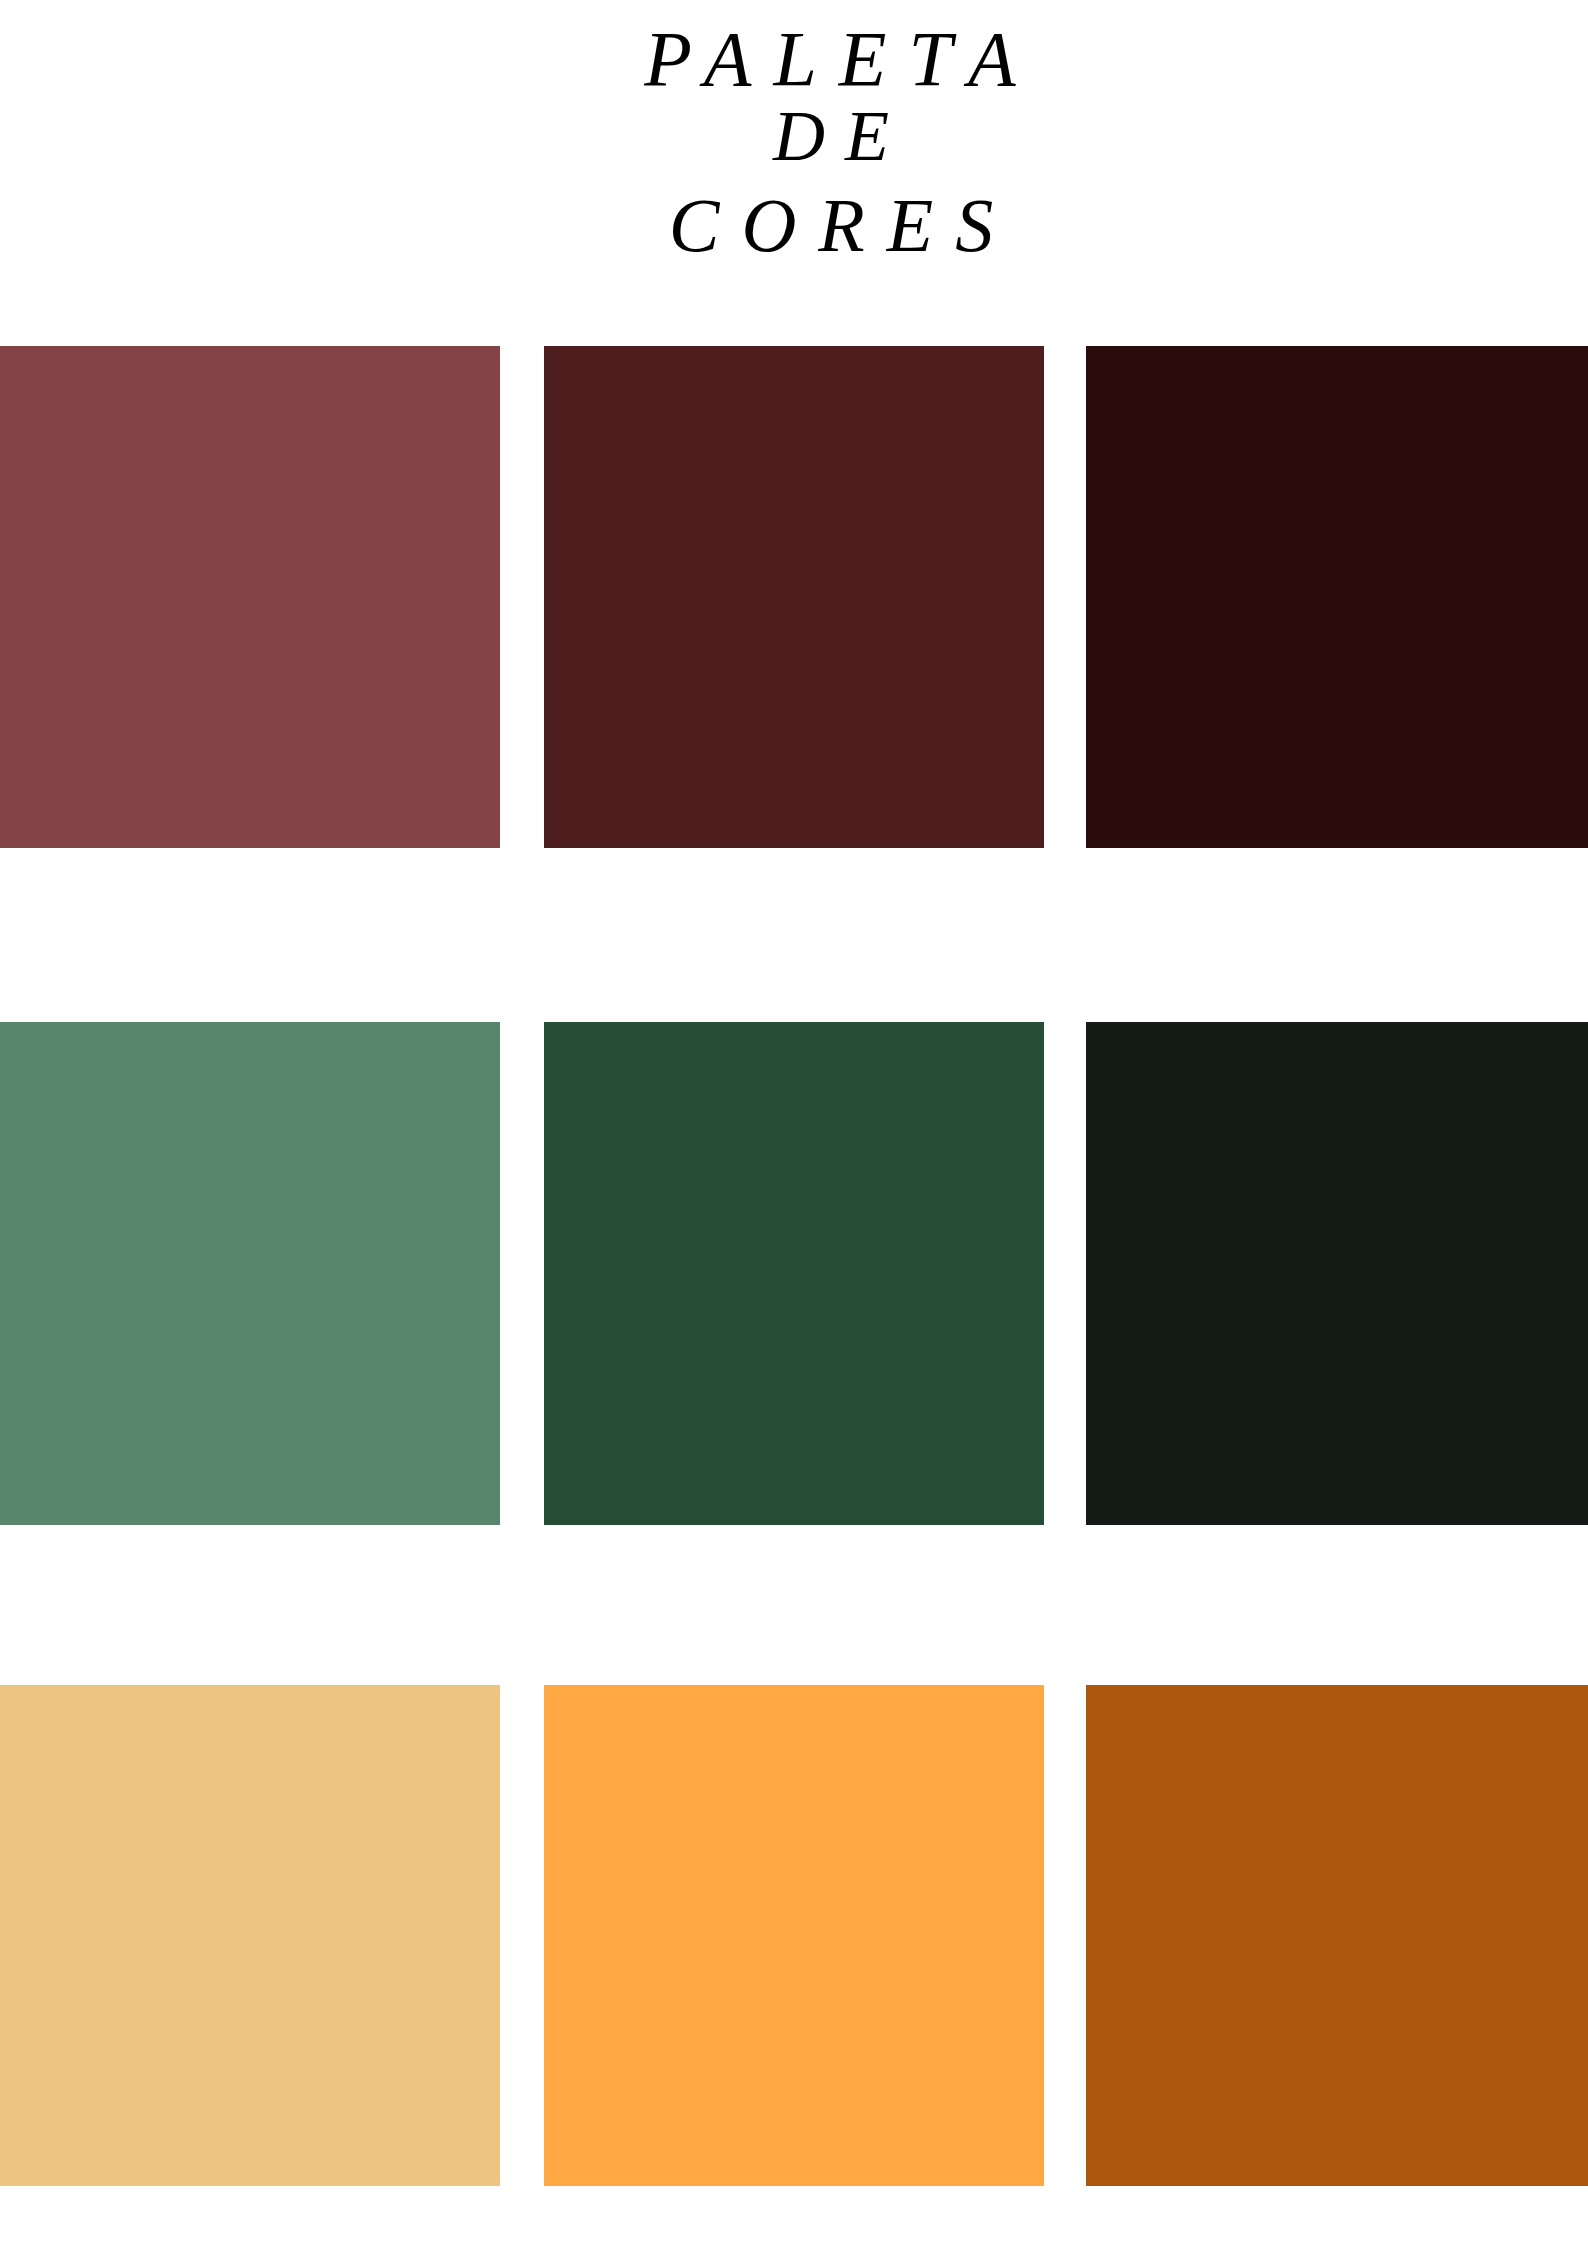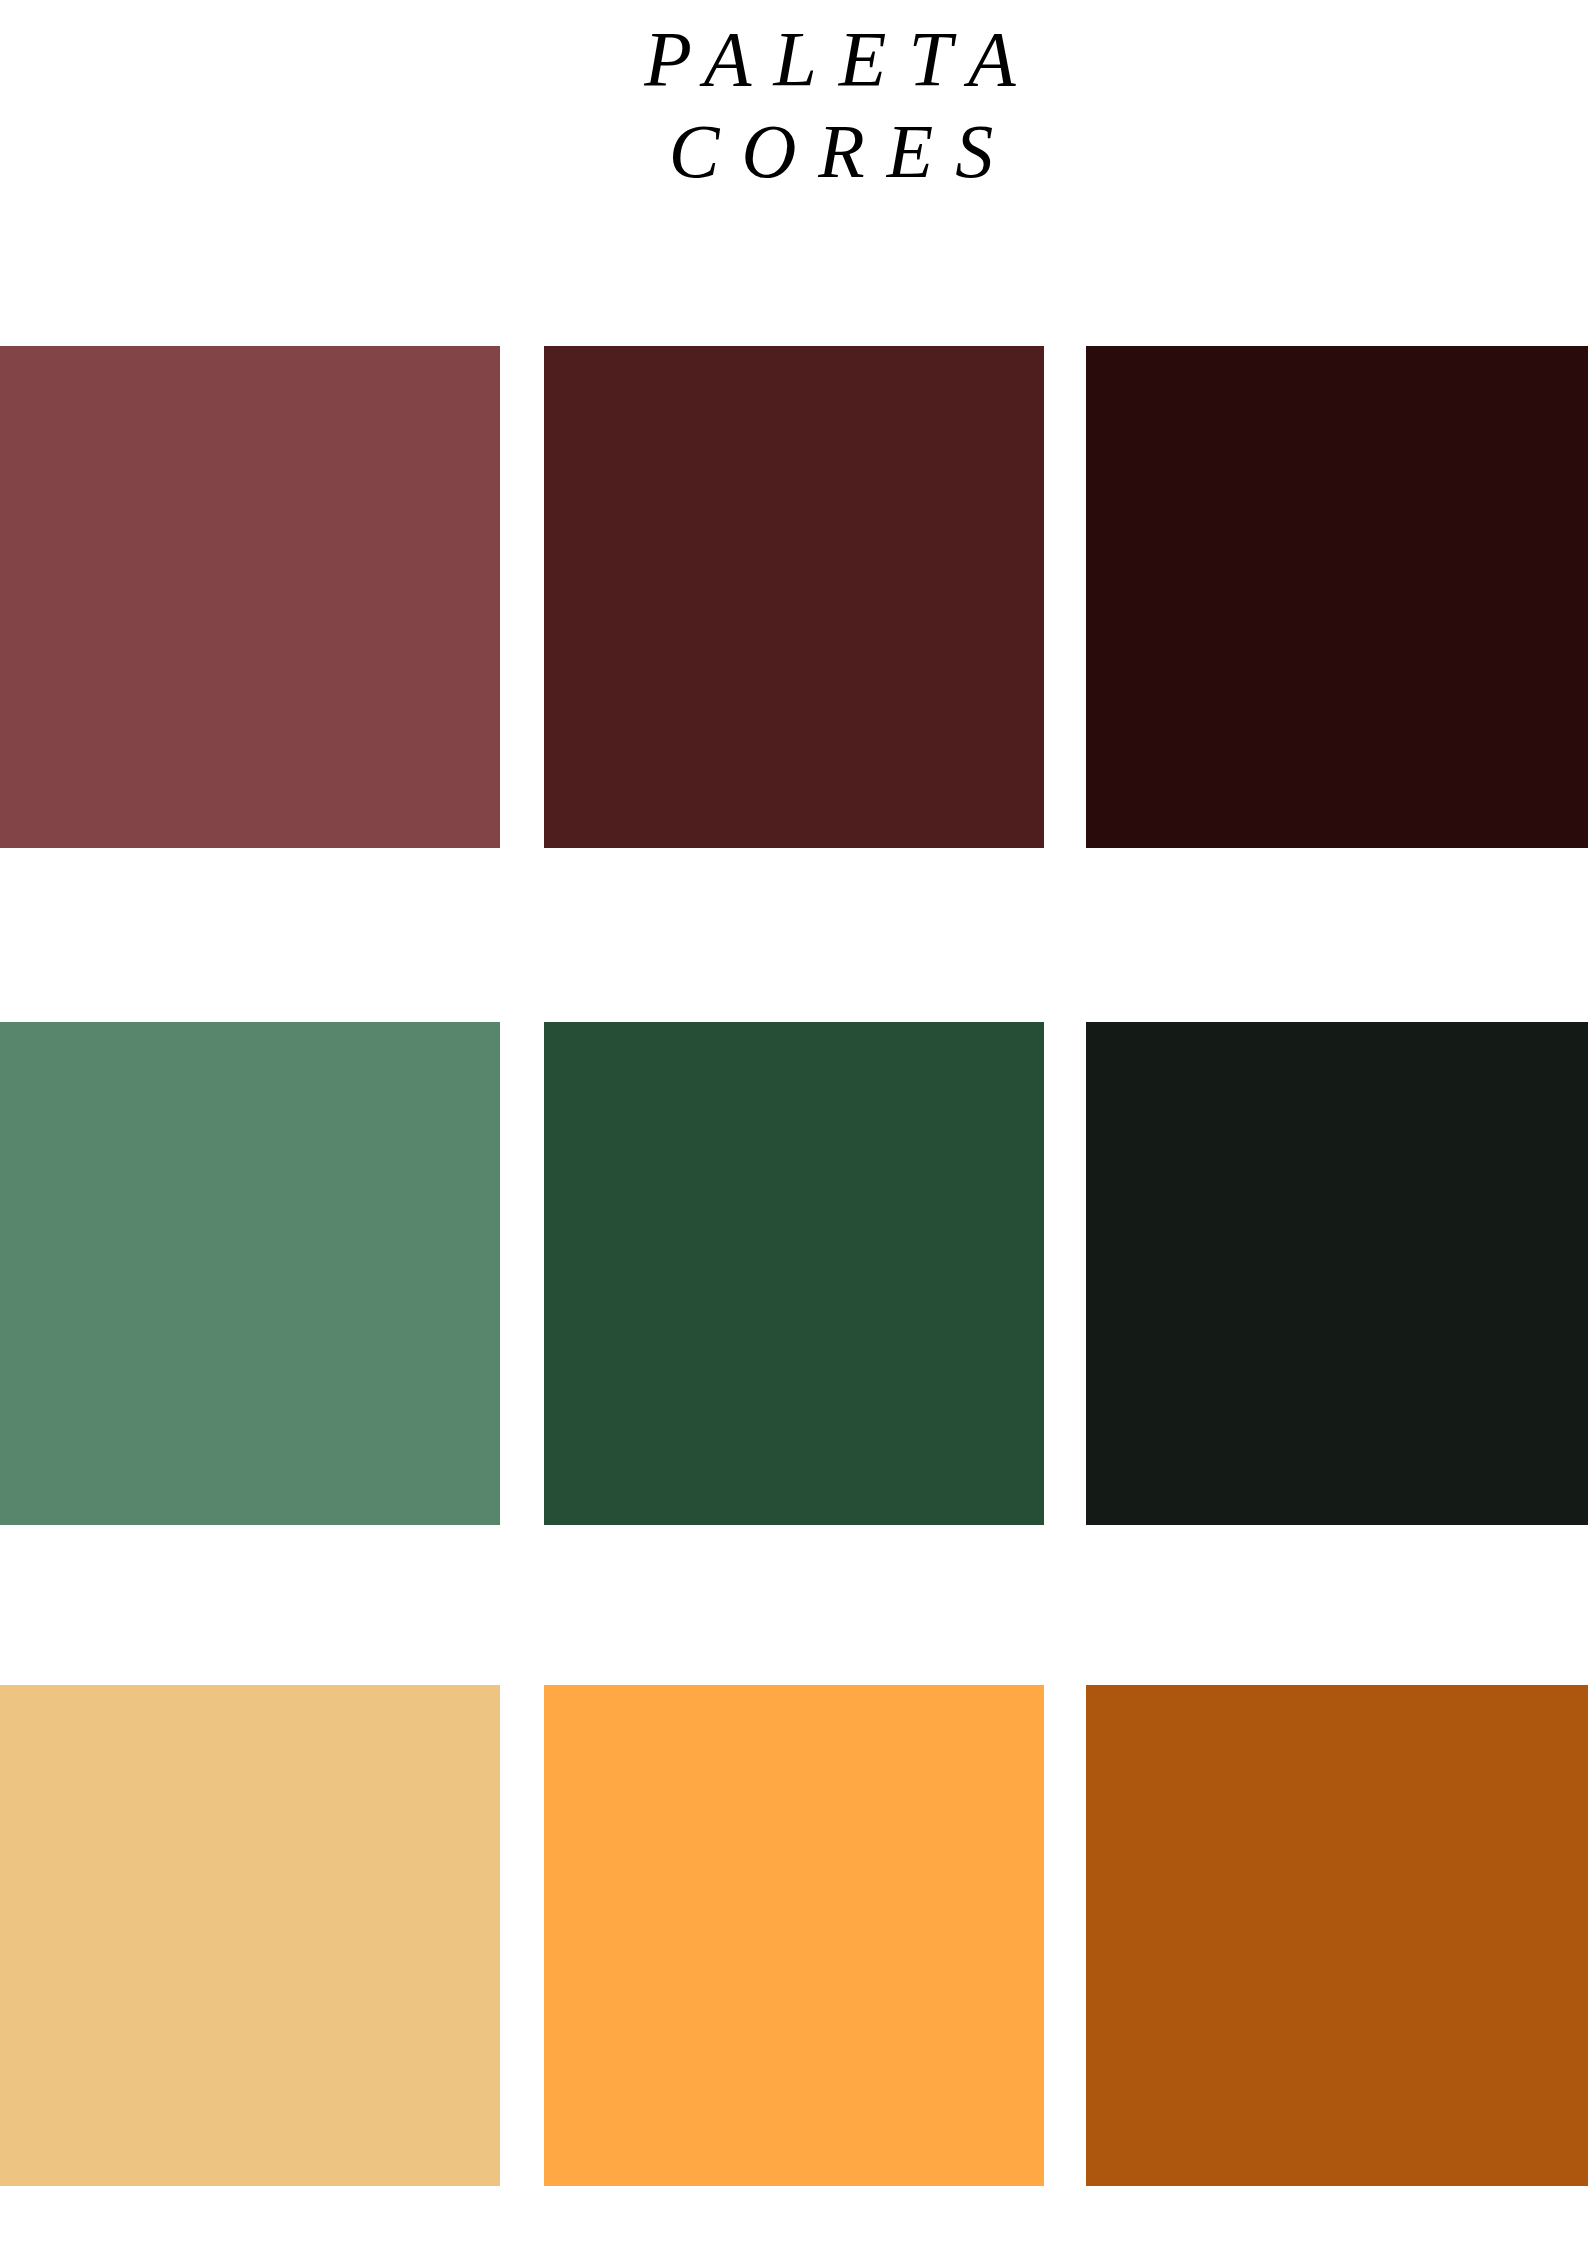--- a/index.html
+++ b/index.html
@@ -89,20 +89,21 @@
   .row-2 { top: 1022px;  height: 503px; }
   .row-3 { top: 1685px;  height: 501px; }
 </style>
 </head>
 <body style="background-color: rgb(255, 255, 255);">
 
 <div class="page" style="background-color: rgb(255, 255, 255);">
 
   <div class="title-block">
     <div class="title-line title-line-1" style="color: rgb(0, 0, 0);">PALETA</div>
+    <div class="title-line title-line-2" style="color: rgb(0, 0, 0);">DE</div>
     <div class="title-line title-line-3" style="color: rgb(0, 0, 0);">CORES</div>
   </div>
 
   <div class="swatch-grid">
 
     <div class="swatch row-1 col-1" style="background-color: rgb(130, 68, 70);"></div>
     <div class="swatch row-1 col-2" style="background-color: rgb(78, 29, 29);"></div>
     <div class="swatch row-1 col-3" style="background-color: rgb(42, 11, 12);"></div>
 
     <div class="swatch row-2 col-1" style="background-color: rgb(88, 134, 108);"></div>

